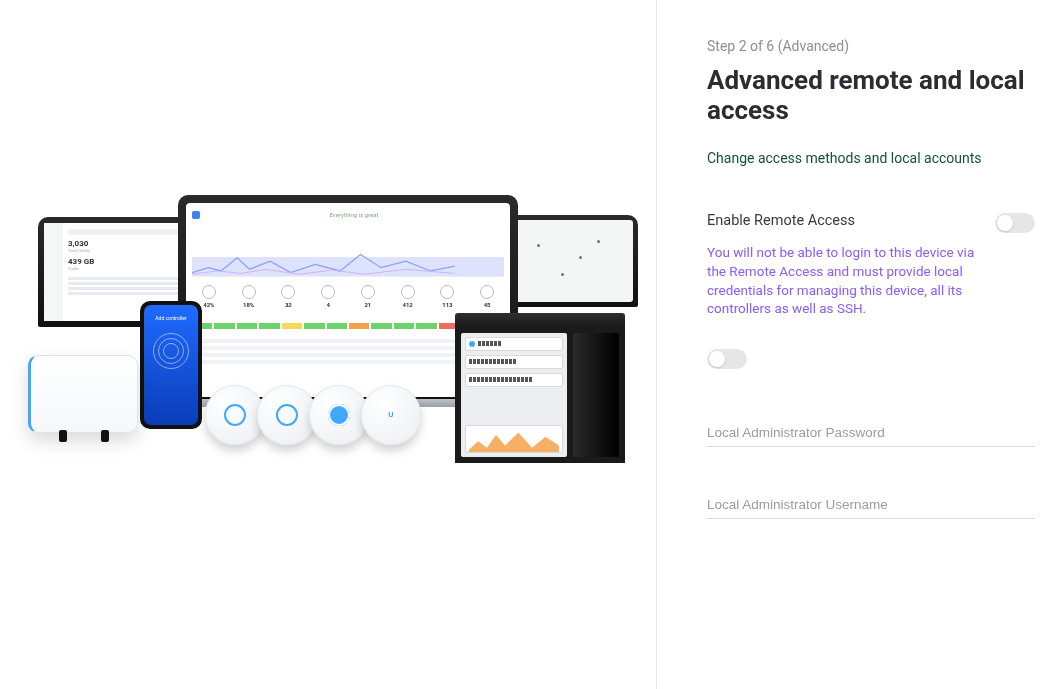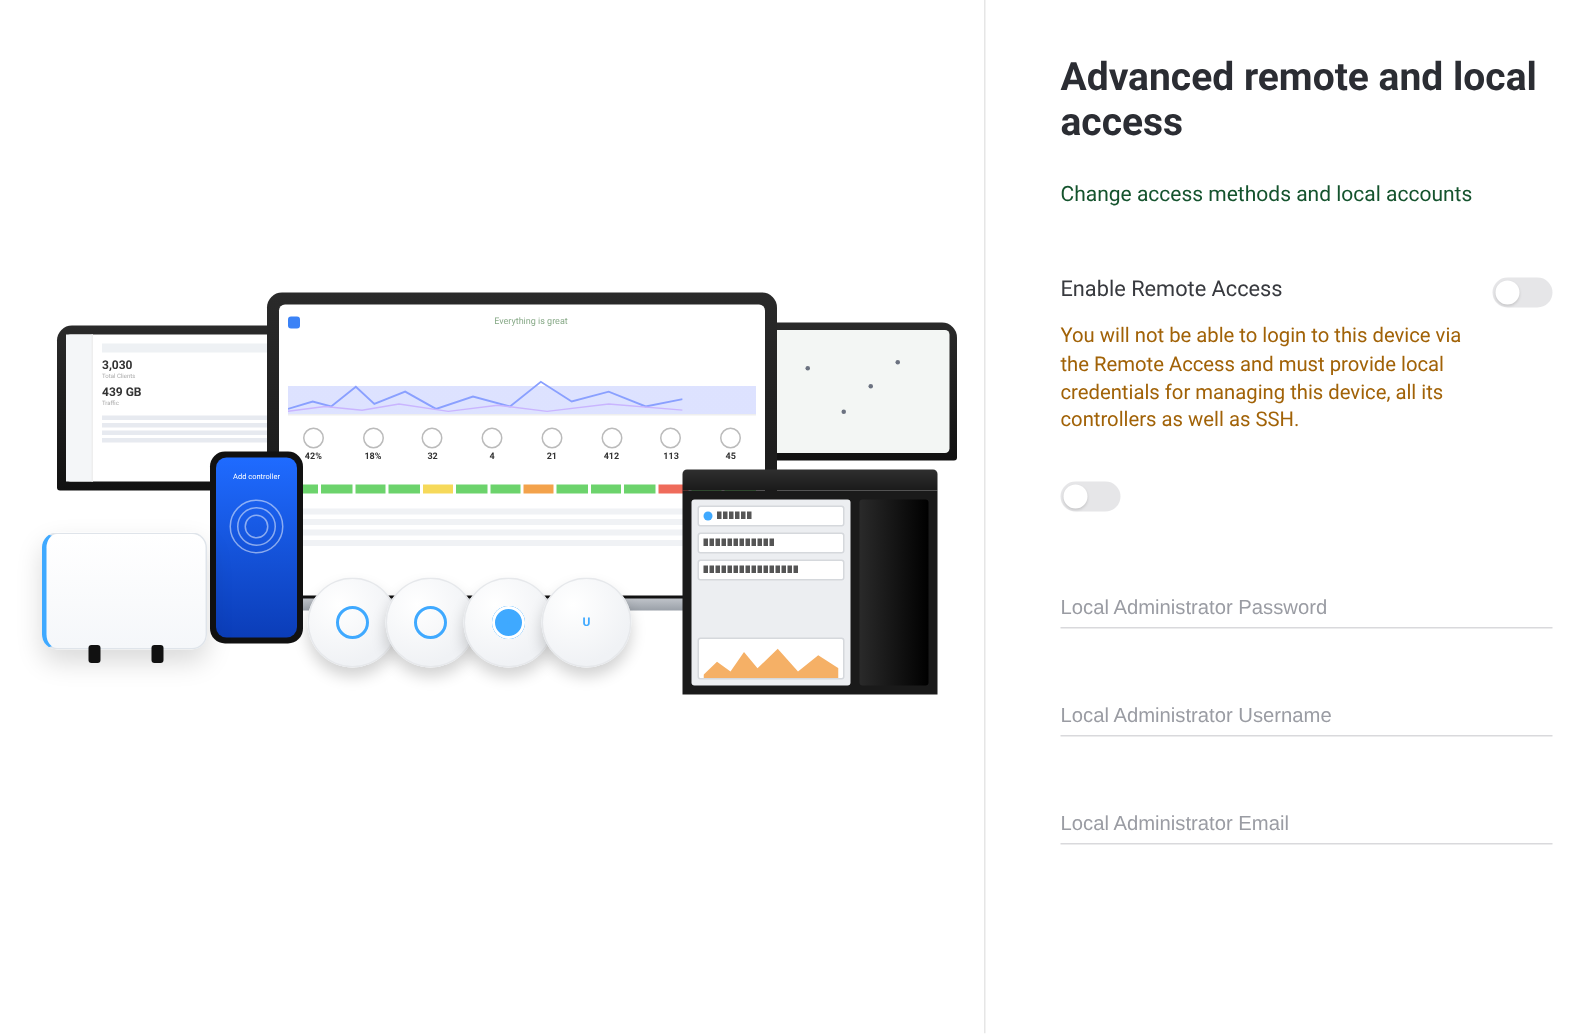--- a/index.html
+++ b/index.html
@@ -72,21 +72,21 @@
     position: absolute;
     width: 16px;
     height: 16px;
     background: #fff;
     border-radius: 50%;
     top: 2px;
     left: 2px;
     box-shadow: 0 1px 2px rgba(0,0,0,.15);
   }
   .help-text {
-    color: #a16207;
+    color: #8b5cf6;
     font-size: 13.5px;
     line-height: 1.4;
     margin-top: 10px;
     margin-bottom: 30px;
     max-width: 270px;
   }
   .toggle-row.second { margin-bottom: 50px; }
   .field {
     border: none;
     border-bottom: 1px solid #d9d9dc;
@@ -382,30 +382,30 @@
         </div>
         <div class="rack-right"></div>
       </div>
     </div>
   </div>
 </div>
 
 <div class="divider"></div>
 
 <div class="right-pane">
+  <div class="step-label">Step 2 of 6 (Advanced)</div>
   <h1 class="title">Advanced remote and local access</h1>
   <div class="subtitle">Change access methods and local accounts</div>
 
   <div class="toggle-row">
     <div class="toggle-label">Enable Remote Access</div>
     <div class="toggle"></div>
   </div>
   <div class="help-text">You will not be able to login to this device via the Remote Access and must provide local credentials for managing this device, all its controllers as well as SSH.</div>
 
   <div class="toggle-row second">
     <div class="toggle"></div>
   </div>
 
   <input class="field" type="password" placeholder="Local Administrator Password" style="">
   <input class="field" type="text" placeholder="Local Administrator Username" style="">
-  <input class="field" type="text" placeholder="Local Administrator Email" style="">
 
 </div>
 
 </body></html>

